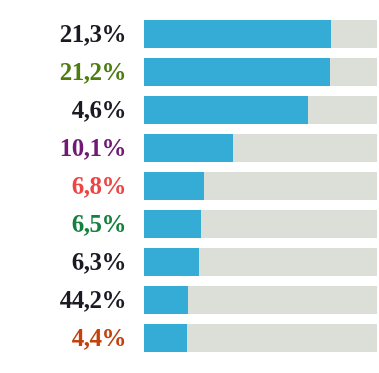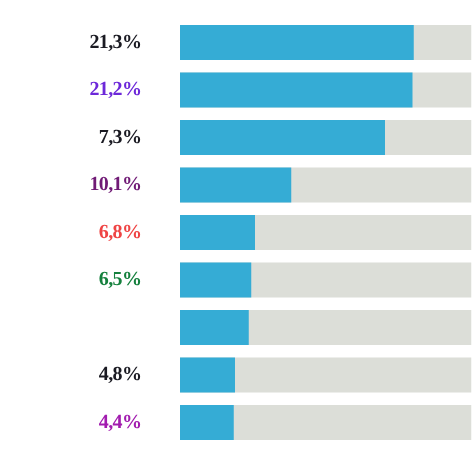--- a/index.html
+++ b/index.html
@@ -33,28 +33,28 @@
   .row {
     position: relative;
     height: 28px;
     margin-bottom: 10px;
     display: flex;
     align-items: center;
   }
 
   .row-label {
     position: absolute;
-    left: 3px;
+    left: 16px;
     top: 50%;
     transform: translateY(-50%);
     width: 110px;
     text-align: right;
     font-family: "Liberation Serif", "DejaVu Serif", serif;
     font-weight: bold;
-    font-size: 16px;
+    font-size: 25px;
     line-height: 28px;
     letter-spacing: -0.5px;
     color: #1a1a22;
     white-space: nowrap;
   }
 
   .track {
     position: absolute;
     left: 144px;
     top: 0;
@@ -76,27 +76,27 @@
 
 <div id="chart">
   <div class="rows" id="rows">
       <div class="row">
         <div class="row-label" style="color: rgb(26, 26, 34);">21,3%</div>
         <div class="track" style="background: rgb(220, 222, 216);">
           <div class="fill" style="width: 80.4%; background: rgb(53, 172, 213);"></div>
         </div>
       </div>
       <div class="row">
-        <div class="row-label" style="color: #6d28d9;">21,2%</div>
+        <div class="row-label" style="color: #4d7c0f;">21,2%</div>
         <div class="track" style="background: rgb(220, 222, 216);">
           <div class="fill" style="width: 80%; background: rgb(53, 172, 213);"></div>
         </div>
       </div>
       <div class="row">
-        <div class="row-label" style="color: rgb(26, 26, 34);">7,3%</div>
+        <div class="row-label" style="color: rgb(26, 26, 34);">4,6%</div>
         <div class="track" style="background: rgb(220, 222, 216);">
           <div class="fill" style="width: 70.2%; background: rgb(53, 172, 213);"></div>
         </div>
       </div>
       <div class="row">
         <div class="row-label" style="color: #701a75;">10,1%</div>
         <div class="track" style="background: rgb(220, 222, 216);">
           <div class="fill" style="width: 38.1%; background: rgb(53, 172, 213);"></div>
         </div>
       </div>
@@ -106,30 +106,31 @@
           <div class="fill" style="width: 25.7%; background: rgb(53, 172, 213);"></div>
         </div>
       </div>
       <div class="row">
         <div class="row-label" style="color: #15803d;">6,5%</div>
         <div class="track" style="background: rgb(220, 222, 216);">
           <div class="fill" style="width: 24.5%; background: rgb(53, 172, 213);"></div>
         </div>
       </div>
       <div class="row">
+        <div class="row-label" style="color: rgb(26, 26, 34);">6,3%</div>
         <div class="track" style="background: rgb(220, 222, 216);">
           <div class="fill" style="width: 23.8%; background: rgb(53, 172, 213);"></div>
         </div>
       </div>
       <div class="row">
-        <div class="row-label" style="color: rgb(26, 26, 34);">4,8%</div>
+        <div class="row-label" style="color: rgb(26, 26, 34);">44,2%</div>
         <div class="track" style="background: rgb(220, 222, 216);">
           <div class="fill" style="width: 18.9%; background: rgb(53, 172, 213);"></div>
         </div>
       </div>
       <div class="row">
-        <div class="row-label" style="color: #a21caf;">4,4%</div>
+        <div class="row-label" style="color: #c2410c;">4,4%</div>
         <div class="track" style="background: rgb(220, 222, 216);">
           <div class="fill" style="width: 18.5%; background: rgb(53, 172, 213);"></div>
         </div>
       </div>
     </div>
 </div>
 
 </body></html>

